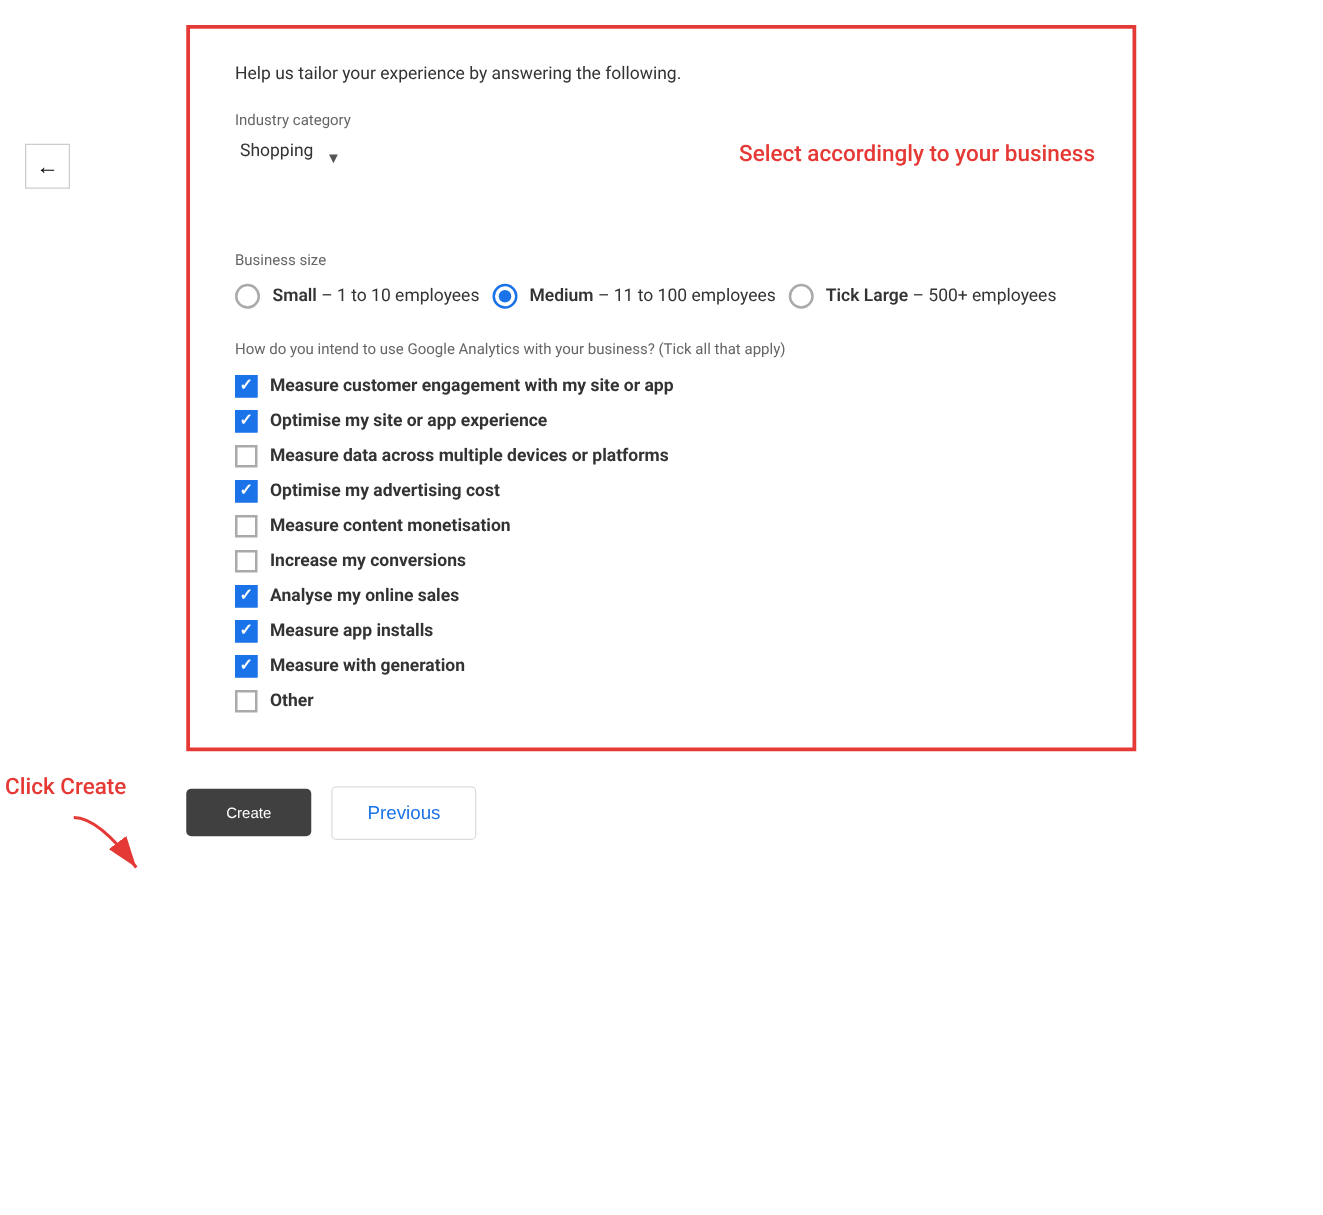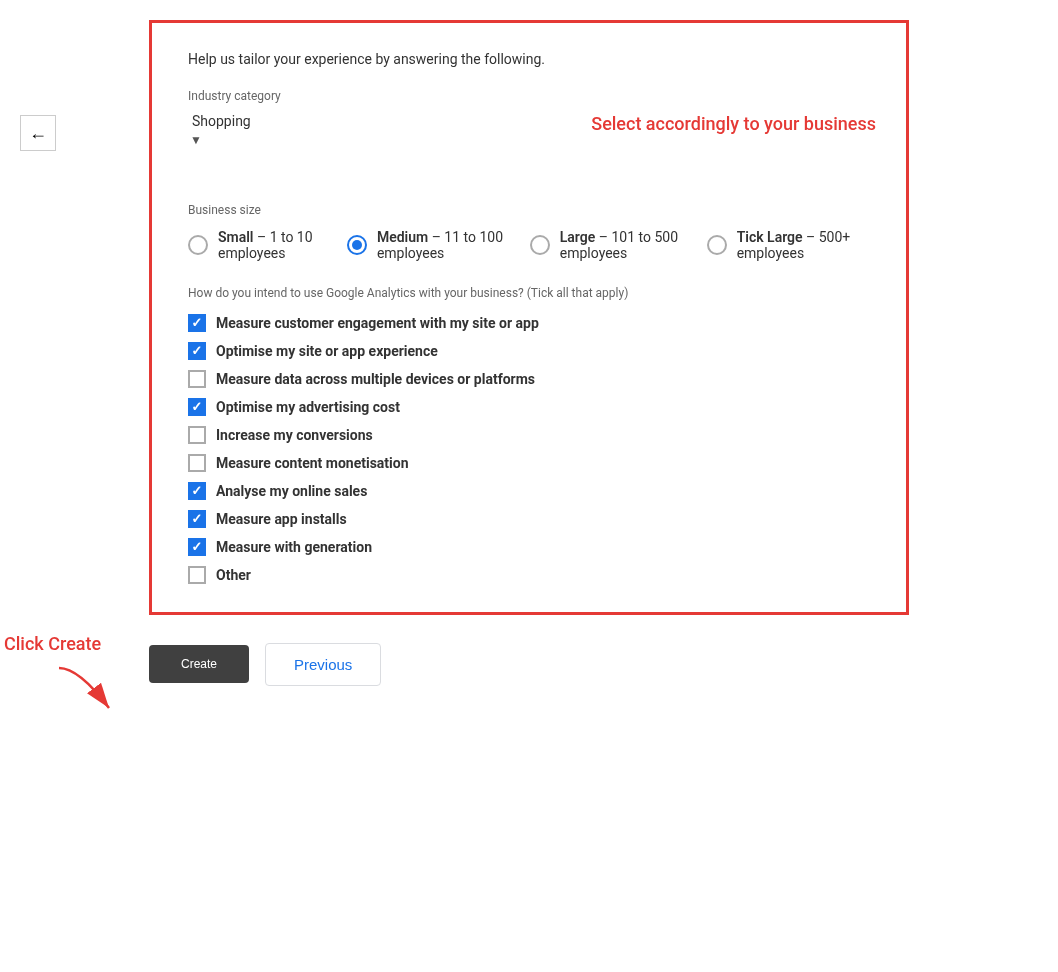--- a/index.html
+++ b/index.html
@@ -56,25 +56,24 @@
       margin-bottom: 22px;
     }
     
     .field-label {
       font-size: 12px;
       color: #666;
       margin-bottom: 6px;
     }
     .select-wrapper {
       display: inline-flex;
-      align-items: flex-start;
-      cursor: pointer;
-      margin-bottom: 24px;
-      position: relative;
-      flex-direction: column;
+      align-items: flex-end;
+      cursor: pointer;
+      margin-bottom: 36px;
+      position: relative;
     }
     .select-display {
       font-size: 14px;
       color: #333;
       padding: 4px 8px 4px 4px;
     }
     .select-arrow {
       font-size: 12px;
       color: #555;
       margin-left: 2px;
@@ -244,24 +243,20 @@
           <span class="radio-label"><strong>Small</strong> – 1 to 10 employees</span>
         </label>
 
         <label class="radio-item">
           <div class="radio-circle selected">
             <div class="radio-inner"></div>
           </div>
           <span class="radio-label"><strong>Medium</strong> – 11 to 100 employees</span>
         </label>
 
-        <label class="radio-item">
-          <div class="radio-circle"></div>
-          <span class="radio-label"><strong>Large</strong> – 101 to 500 employees</span>
-        </label>
 
         <label class="radio-item">
           <div class="radio-circle"></div>
           <span class="radio-label"><strong>Tick Large</strong> – 500+ employees</span>
         </label>
       </div>
 
       
       <div class="checkbox-question">How do you intend to use Google Analytics with your business? (Tick all that apply)</div>
 
@@ -289,26 +284,26 @@
 
         <label class="checkbox-item">
           <div class="checkbox-box checked">
             <span class="checkbox-check">✓</span>
           </div>
           <span class="checkbox-label">Optimise my advertising cost</span>
         </label>
 
         <label class="checkbox-item">
           <div class="checkbox-box"></div>
+          <span class="checkbox-label">Measure content monetisation</span>
+        </label>
+
+        <label class="checkbox-item">
+          <div class="checkbox-box"></div>
           <span class="checkbox-label">Increase my conversions</span>
-        </label>
-
-        <label class="checkbox-item">
-          <div class="checkbox-box"></div>
-          <span class="checkbox-label">Measure content monetisation</span>
         </label>
 
         <label class="checkbox-item">
           <div class="checkbox-box checked">
             <span class="checkbox-check">✓</span>
           </div>
           <span class="checkbox-label">Analyse my online sales</span>
         </label>
 
         <label class="checkbox-item">

